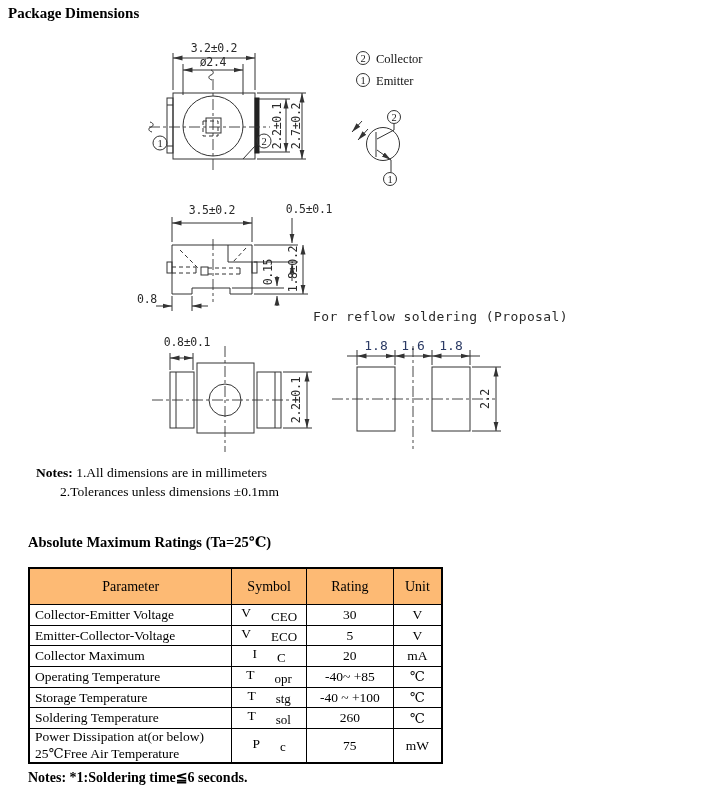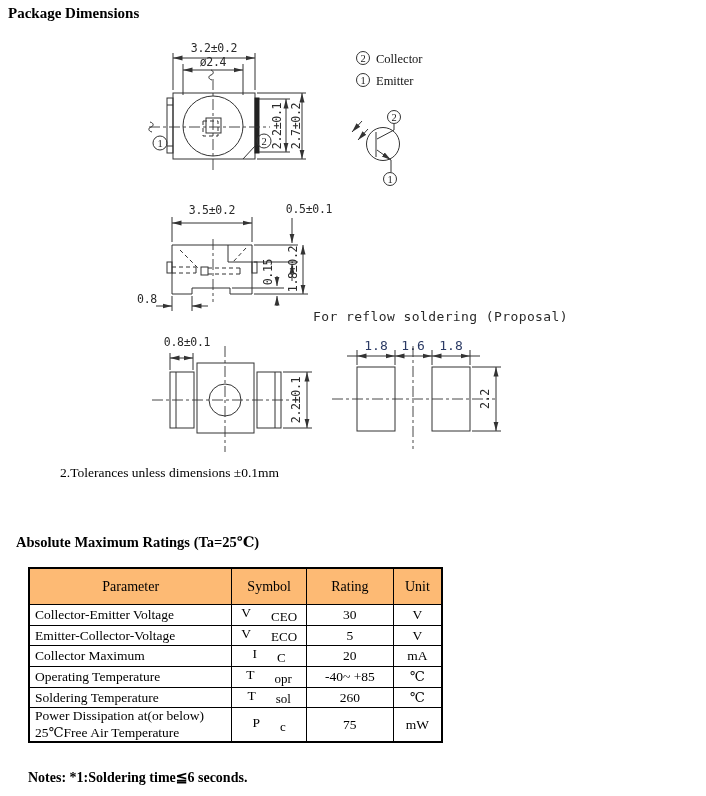--- a/index.html
+++ b/index.html
@@ -1,20 +1,20 @@
 <!DOCTYPE html>
 <html><head>
 <meta charset="utf-8">
 <style>
   html,body{margin:0;padding:0;background:#fff;}
   #page{position:relative;width:706px;height:796px;background:#fff;overflow:hidden;
         font-family:"Liberation Serif","DejaVu Serif",serif;color:#000;}
   .abs{position:absolute;}
   .title{left:8px;top:5px;font-size:15px;font-weight:bold;}
-  .heading{left:16px;top:533px;font-size:14.5px;font-weight:bold;}
+  .heading{left:28px;top:533px;font-size:14.5px;font-weight:bold;}
   .notes{left:36px;top:463px;font-size:13.5px;line-height:19px;}
   .notes .lbl{font-weight:bold;}
   .notes .line2{padding-left:24px;}
   .bottom-note{left:28px;top:769px;font-size:14px;font-weight:bold;}
 
   
   svg{position:absolute;left:0;top:0;}
   .ln{stroke:#333;stroke-width:1;fill:none;}
   .blk{fill:#222;stroke:#222;}
   .dash{stroke:#333;stroke-width:1;fill:none;stroke-dasharray:4 3;}
@@ -199,20 +199,24 @@
       <line class="cl" x1="332" y1="399" x2="495" y2="399"></line>
       <line class="cl" x1="413" y1="346" x2="413" y2="449"></line>
       <line class="ln" x1="472" y1="367" x2="501" y2="367"></line>
       <line class="ln" x1="472" y1="431" x2="501" y2="431"></line>
       <line class="dim" x1="496" y1="367" x2="496" y2="431"></line>
       <text class="dimtxt" text-anchor="middle" transform="translate(489 399) rotate(-90)">2.2</text>
     </g>
   </svg>
 
   <div class="abs notes">
+    <div>
+      <span class="lbl">Notes:</span>
+      <span>1.All dimensions are in millimeters</span>
+    </div>
     <div class="line2">
       <span>2.Tolerances unless dimensions  ±0.1mm</span>
     </div>
   </div>
 
   <div class="abs heading">Absolute Maximum Ratings (Ta=25℃)</div>
 
   <table class="ratings-table">
     <thead>
       <tr>
@@ -238,20 +242,26 @@
       <tr>
         <td class="param">Collector Maximum</td>
         <td><span>I</span><sub>C</sub></td>
         <td>20</td>
         <td>mA</td>
       </tr>
       <tr>
         <td class="param">Operating Temperature</td>
         <td><span>T</span><sub>opr</sub></td>
         <td>-40~ +85</td>
+        <td>℃</td>
+      </tr>
+      <tr>
+        <td class="param">Storage Temperature</td>
+        <td><span>T</span><sub>stg</sub></td>
+        <td>-40 ~ +100</td>
         <td>℃</td>
       </tr>
       <tr>
         <td class="param">Soldering Temperature</td>
         <td><span>T</span><sub>sol</sub></td>
         <td>260</td>
         <td>℃</td>
       </tr>
       <tr>
         <td class="param">Power Dissipation at(or below)

